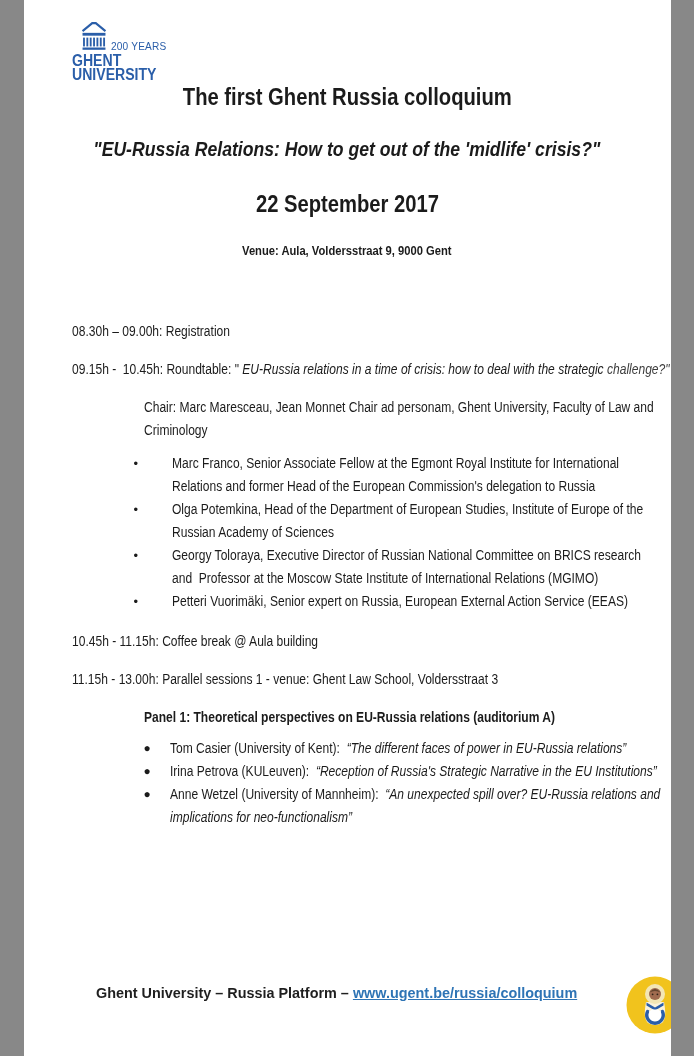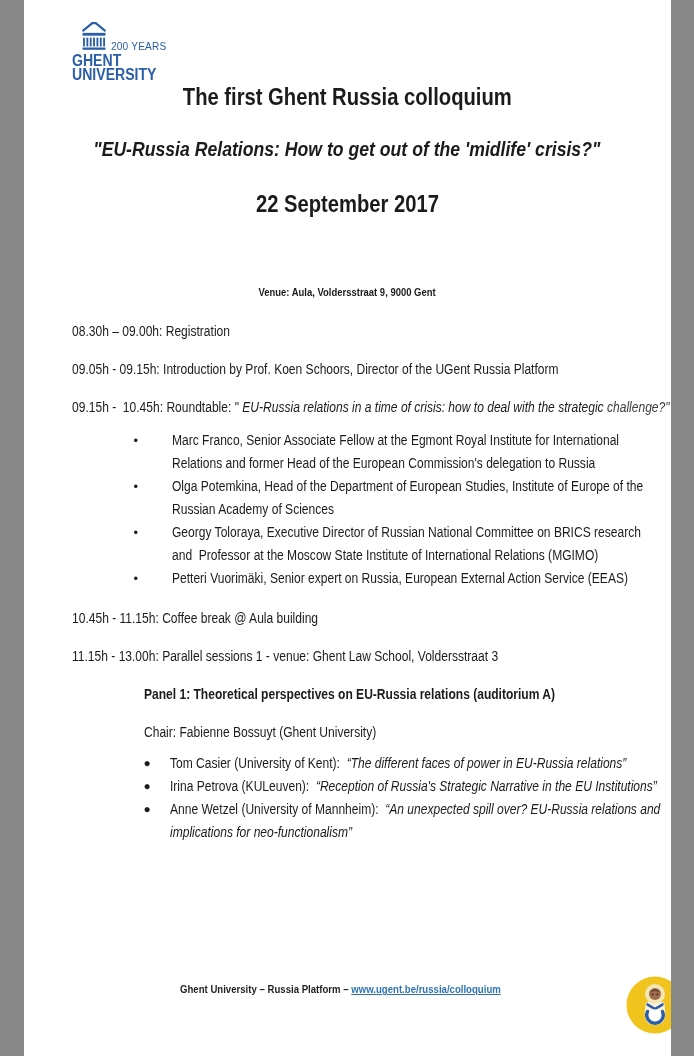--- a/index.html
+++ b/index.html
@@ -22,38 +22,38 @@
   .logo-years { position:absolute; left:39px; top:20px; font-size:11px; letter-spacing:0.2px;
                 display:inline-block; transform:scaleX(0.92); transform-origin:0 0; }
   .logo-name  { position:absolute; left:0; top:34px; font-weight:bold; font-size:16px; line-height:14px;text-decoration:underline; }
   .logo-name .cond { transform:scaleX(0.88); }
   
   .header { position:absolute; left:0; right:0; top:0; text-align:center; padding-left:22px; }
   .header > div { position:absolute; left:0; right:0; }
   .h-title { top:84px;  font-size:23.5px; font-weight:bold; }
   .h-quote { top:137px; font-size:20.5px; font-weight:bold; font-style:italic; }
   .h-date  { top:191px; font-size:23.5px; font-weight:bold; }
-  .h-venue { top:243px; font-size:11px; font-weight:bold;margin-top:43px; }
+  .h-venue { top:243px; font-size:13px; font-weight:bold; }
   .header .cond { transform:scaleX(0.86); transform-origin:50% 50%; }
   
   .schedule { position:absolute; left:48px; top:320px; width:620px; font-size:14px; line-height:23px; }
   .schedule p { margin:0 0 15px 0; }
   .indent1 { margin-left:72px !important; }
   .bold { font-weight:bold; }
   em { font-style:italic; }
   ul.speaker-list, ul.talk-list { list-style:none; padding:0; }
   ul.speaker-list { margin:-5px 0 17px 0; padding-left:62px; }
   ul.talk-list    { margin:-7px 0 0 0;  padding-left:72px; }
   ul li { display:flex; align-items:flex-start; line-height:23px; }
   .marker { flex:none; }
   ul.speaker-list .marker { width:38px; font-size:13px; }
   ul.talk-list    .marker { width:26px; font-size:12px; }
   
   .footer { position:absolute; left:0; right:0; top:984px; text-align:center;
-            font-size:10px; font-weight:bold; color:#1f1f1f; }
+            font-size:15px; font-weight:bold; color:#1f1f1f; }
   .footer a { color:#2e74b5; text-decoration:underline; cursor:pointer; }
   .footer .cond { transform:scaleX(0.96); }
   
   .doll { position:absolute; left:601px; top:976px; width:60px; height:60px; }
 </style>
 </head>
 <body>
 
 <div class="page">
 
@@ -79,24 +79,25 @@
 
   <div class="header">
     <div class="h-title"><span class="cond">The first Ghent Russia colloquium</span></div>
     <div class="h-quote"><span class="cond">"EU-Russia Relations: How to get out of the 'midlife' crisis?"</span></div>
     <div class="h-date"><span class="cond">22 September 2017</span></div>
     <div class="h-venue"><span class="cond">Venue: Aula, Voldersstraat 9, 9000 Gent</span></div>
   </div>
 
   <div class="schedule">
     <p><span class="cond">08.30h – 09.00h: Registration</span></p>
-    <p><span class="cond">09.05h - 09.15h: Introduction by Prof. Koen Schoors, Director of the UGent Russia Platform</span></p>
     <p>
       <span class="cond"><span>09.15h -  10.45h: Roundtable: " </span><em>EU-Russia relations in a time of crisis: how to deal with the strategic </em><em style="color:#3c3c3c">challenge?"</em></span>
     </p>
+    <p class="indent1"><span class="cond">Chair: Marc Maresceau, Jean Monnet Chair ad personam, Ghent University, Faculty of Law and
+Criminology</span></p>
 
     <ul class="speaker-list">
       <li>
           <span class="marker">•</span>
           <span class="cond">Marc Franco, Senior Associate Fellow at the Egmont Royal Institute for International
 Relations and former Head of the European Commission's delegation to Russia</span>
         </li>
       <li>
           <span class="marker">•</span>
           <span class="cond">Olga Potemkina, Head of the Department of European Studies, Institute of Europe of the
@@ -109,21 +110,20 @@
         </li>
       <li>
           <span class="marker">•</span>
           <span class="cond">Petteri Vuorimäki, Senior expert on Russia, European External Action Service (EEAS)</span>
         </li>
     </ul>
 
     <p><span class="cond">10.45h - 11.15h: Coffee break @ Aula building</span></p>
     <p><span class="cond">11.15h - 13.00h: Parallel sessions 1 - venue: Ghent Law School, Voldersstraat 3</span></p>
     <p class="indent1 bold"><span class="cond">Panel 1: Theoretical perspectives on EU-Russia relations (auditorium A)</span></p>
-    <p class="indent1"><span class="cond">Chair: Fabienne Bossuyt (Ghent University)</span></p>
 
     <ul class="talk-list">
       <li>
           <span class="marker">●</span>
           <span class="cond"><span>Tom Casier (University of Kent):  </span><em>“The different faces of power in EU-Russia relations”</em></span>
         </li>
       <li>
           <span class="marker">●</span>
           <span class="cond"><span>Irina Petrova (KULeuven):  </span><em>“Reception of Russia's Strategic Narrative in the EU Institutions”</em></span>
         </li>

